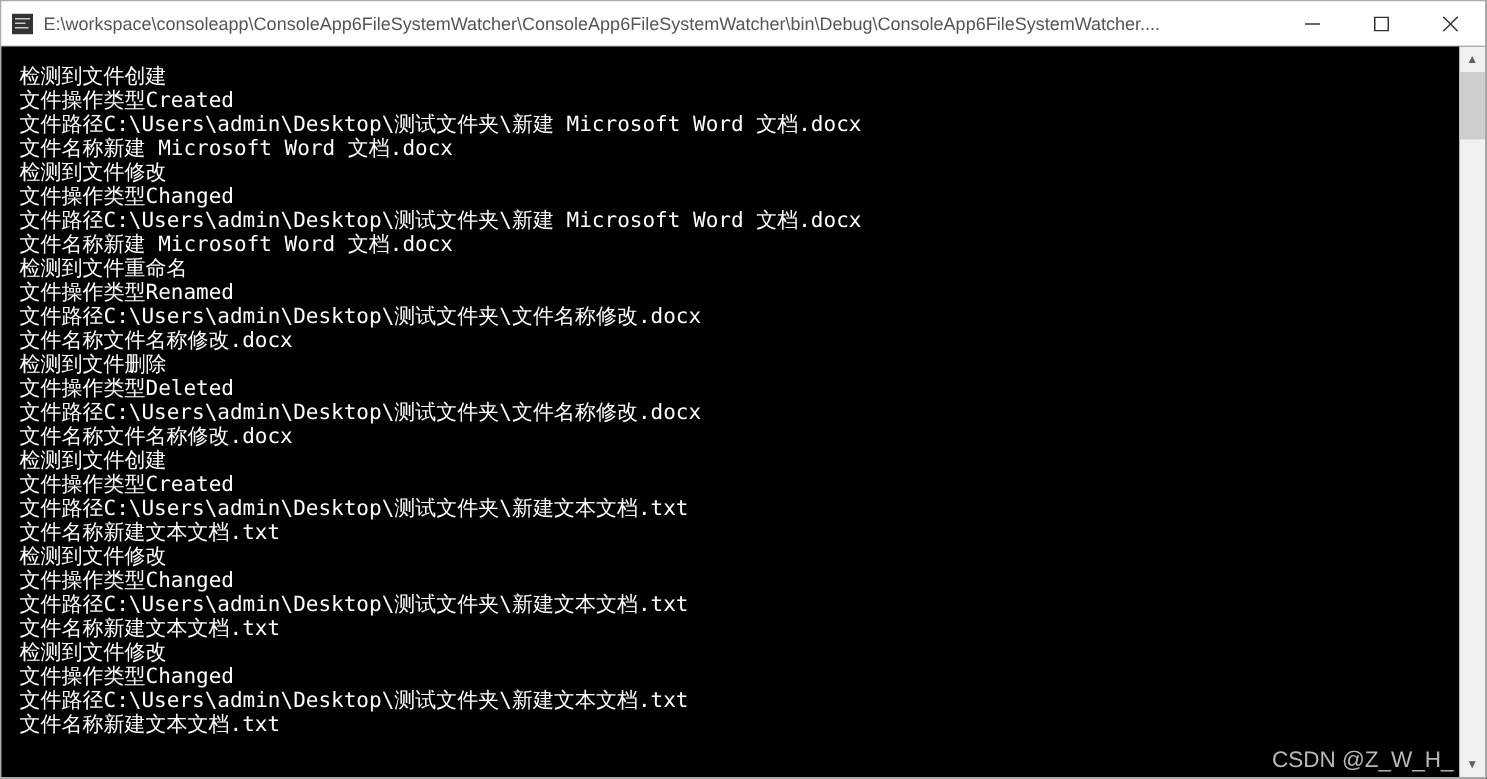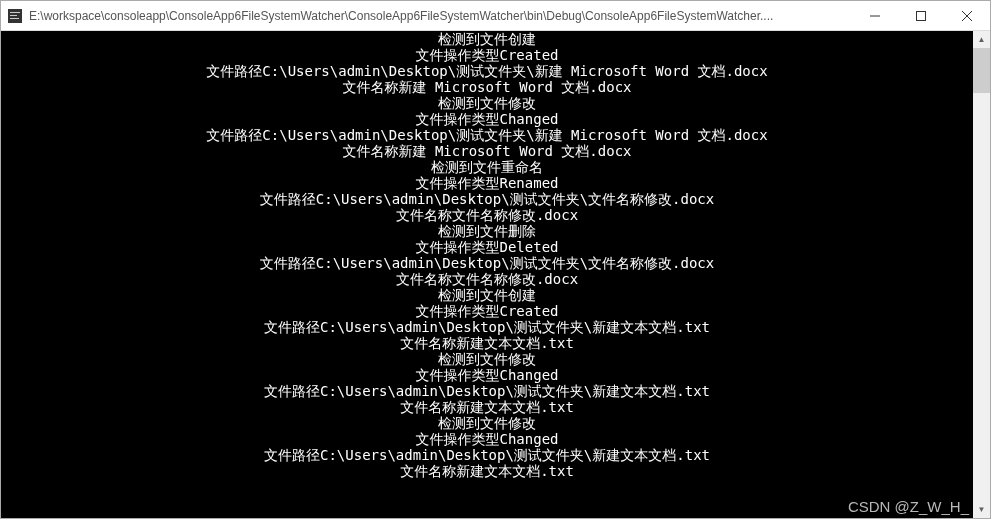--- a/index.html
+++ b/index.html
@@ -63,24 +63,23 @@
       background: #000;
       overflow: hidden;
     }
     .console-content {
       flex: 1;
       background: #000;
       color: #fff;
       font-family: "NSimSun", "SimSun", "Consolas", monospace;
       font-size: 14px;
       line-height: 16px;
-      padding: 0;
+      padding: 12px;
       white-space: pre;
       overflow: hidden;
-      text-align: center;
     }
     .console-line {
       display: block;
     }
     .scrollbar {
       width: 17px;
       background: #f0f0f0;
       display: flex;
       flex-direction: column;
     }

